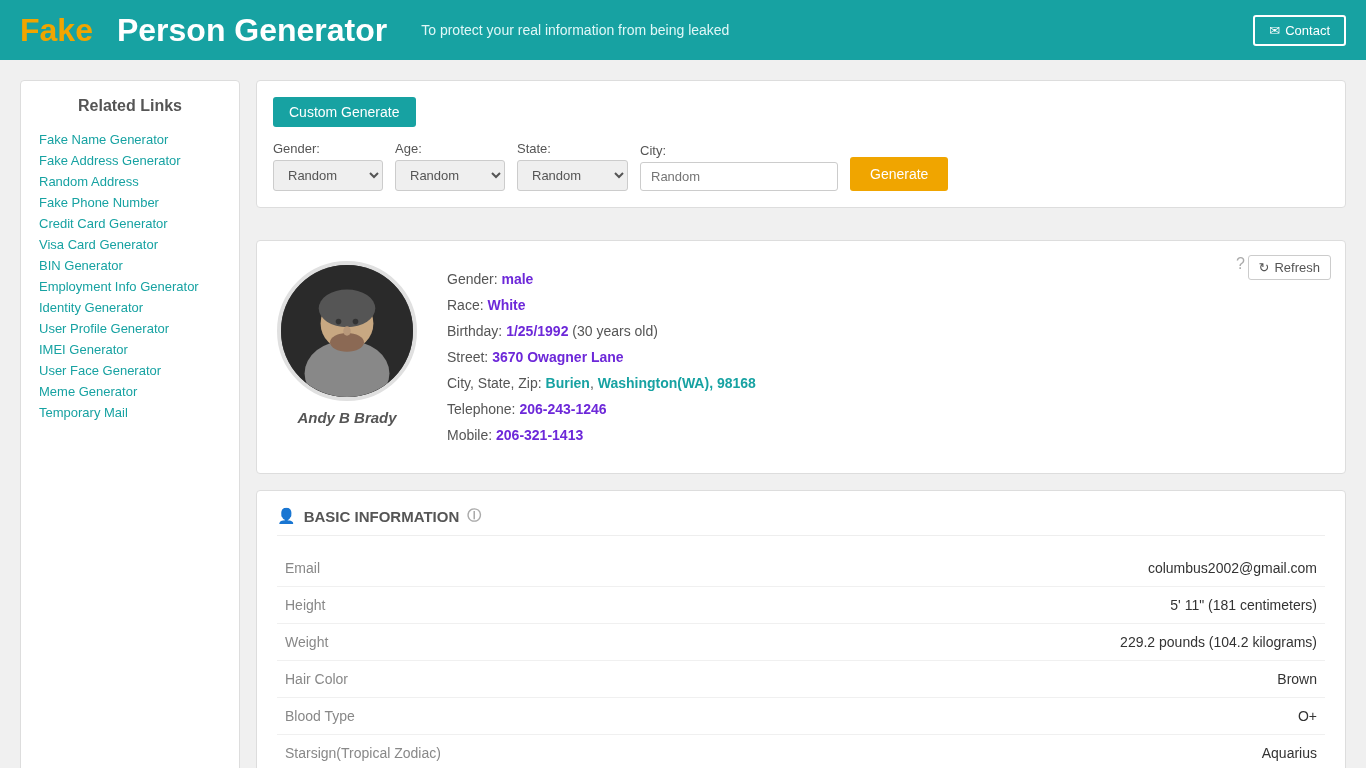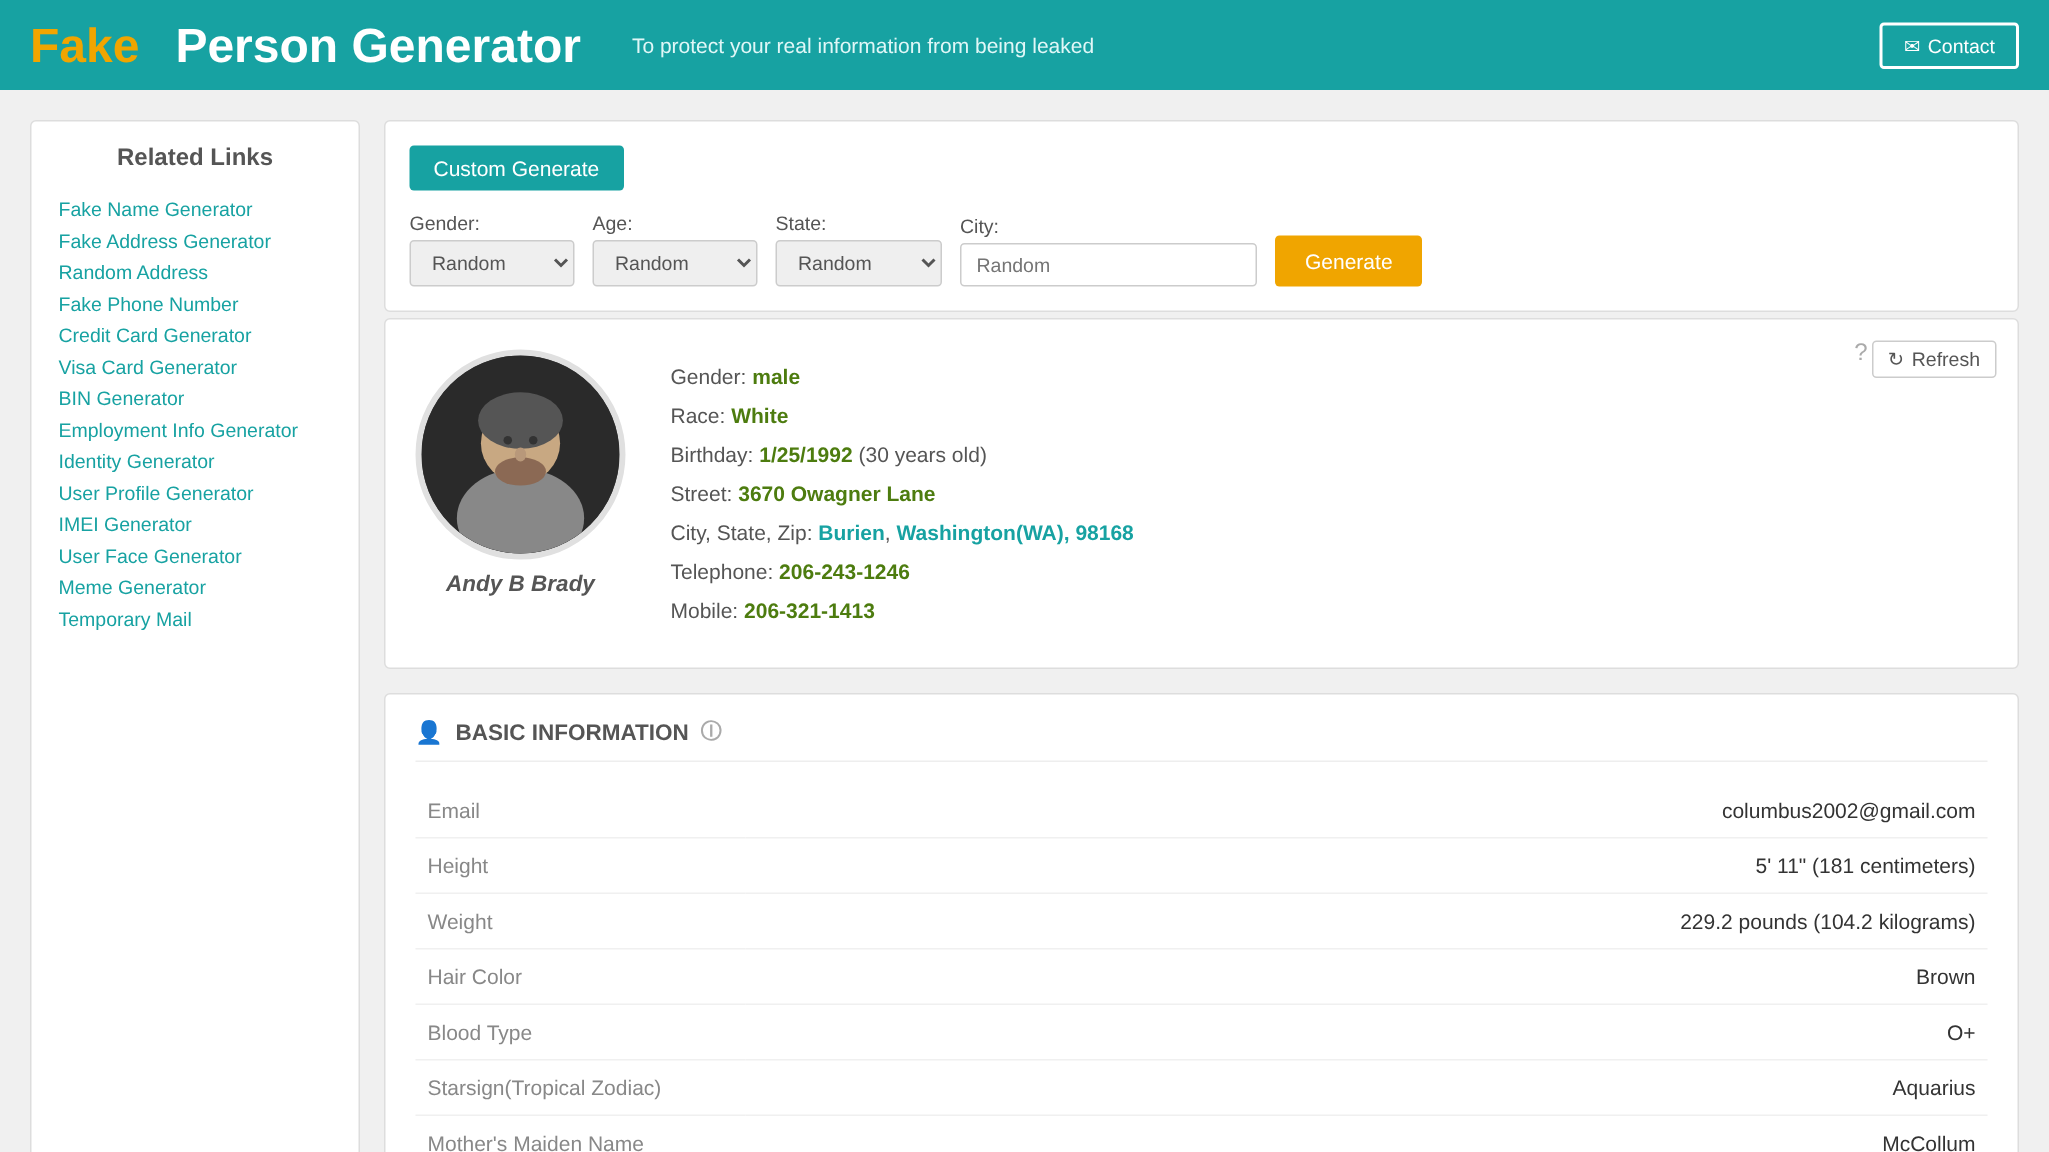--- a/index.html
+++ b/index.html
@@ -85,21 +85,21 @@
     #content {
       flex: 1;
     }
 
     
     #custom-generate-panel {
       background: #fff;
       border: 1px solid #ddd;
       border-radius: 4px;
       padding: 16px;
-      margin-bottom: 4px;
+      margin-bottom: 32px;
     }
     #custom-generate-btn {
       background: #17a2a2;
       color: #fff;
       border: none;
       padding: 7px 16px;
       border-radius: 3px;
       font-size: 14px;
       cursor: pointer;
       margin-bottom: 14px;
@@ -207,21 +207,21 @@
     #profile-details {
       flex: 1;
       padding-top: 10px;
     }
     .detail-row {
       margin-bottom: 10px;
       font-size: 14px;
       color: #555;
     }
     .detail-row .label { color: #555; }
-    .detail-row .value { font-weight: bold; color: #4d7c0f; }
+    .detail-row .value { font-weight: bold; color: #6d28d9; }
     .detail-row .value-link { font-weight: bold; color: #17a2a2; }
 
     
     #info-section {
       background: #fff;
       border: 1px solid #ddd;
       border-radius: 4px;
       padding: 16px 20px;
     }
     #info-section-header {

